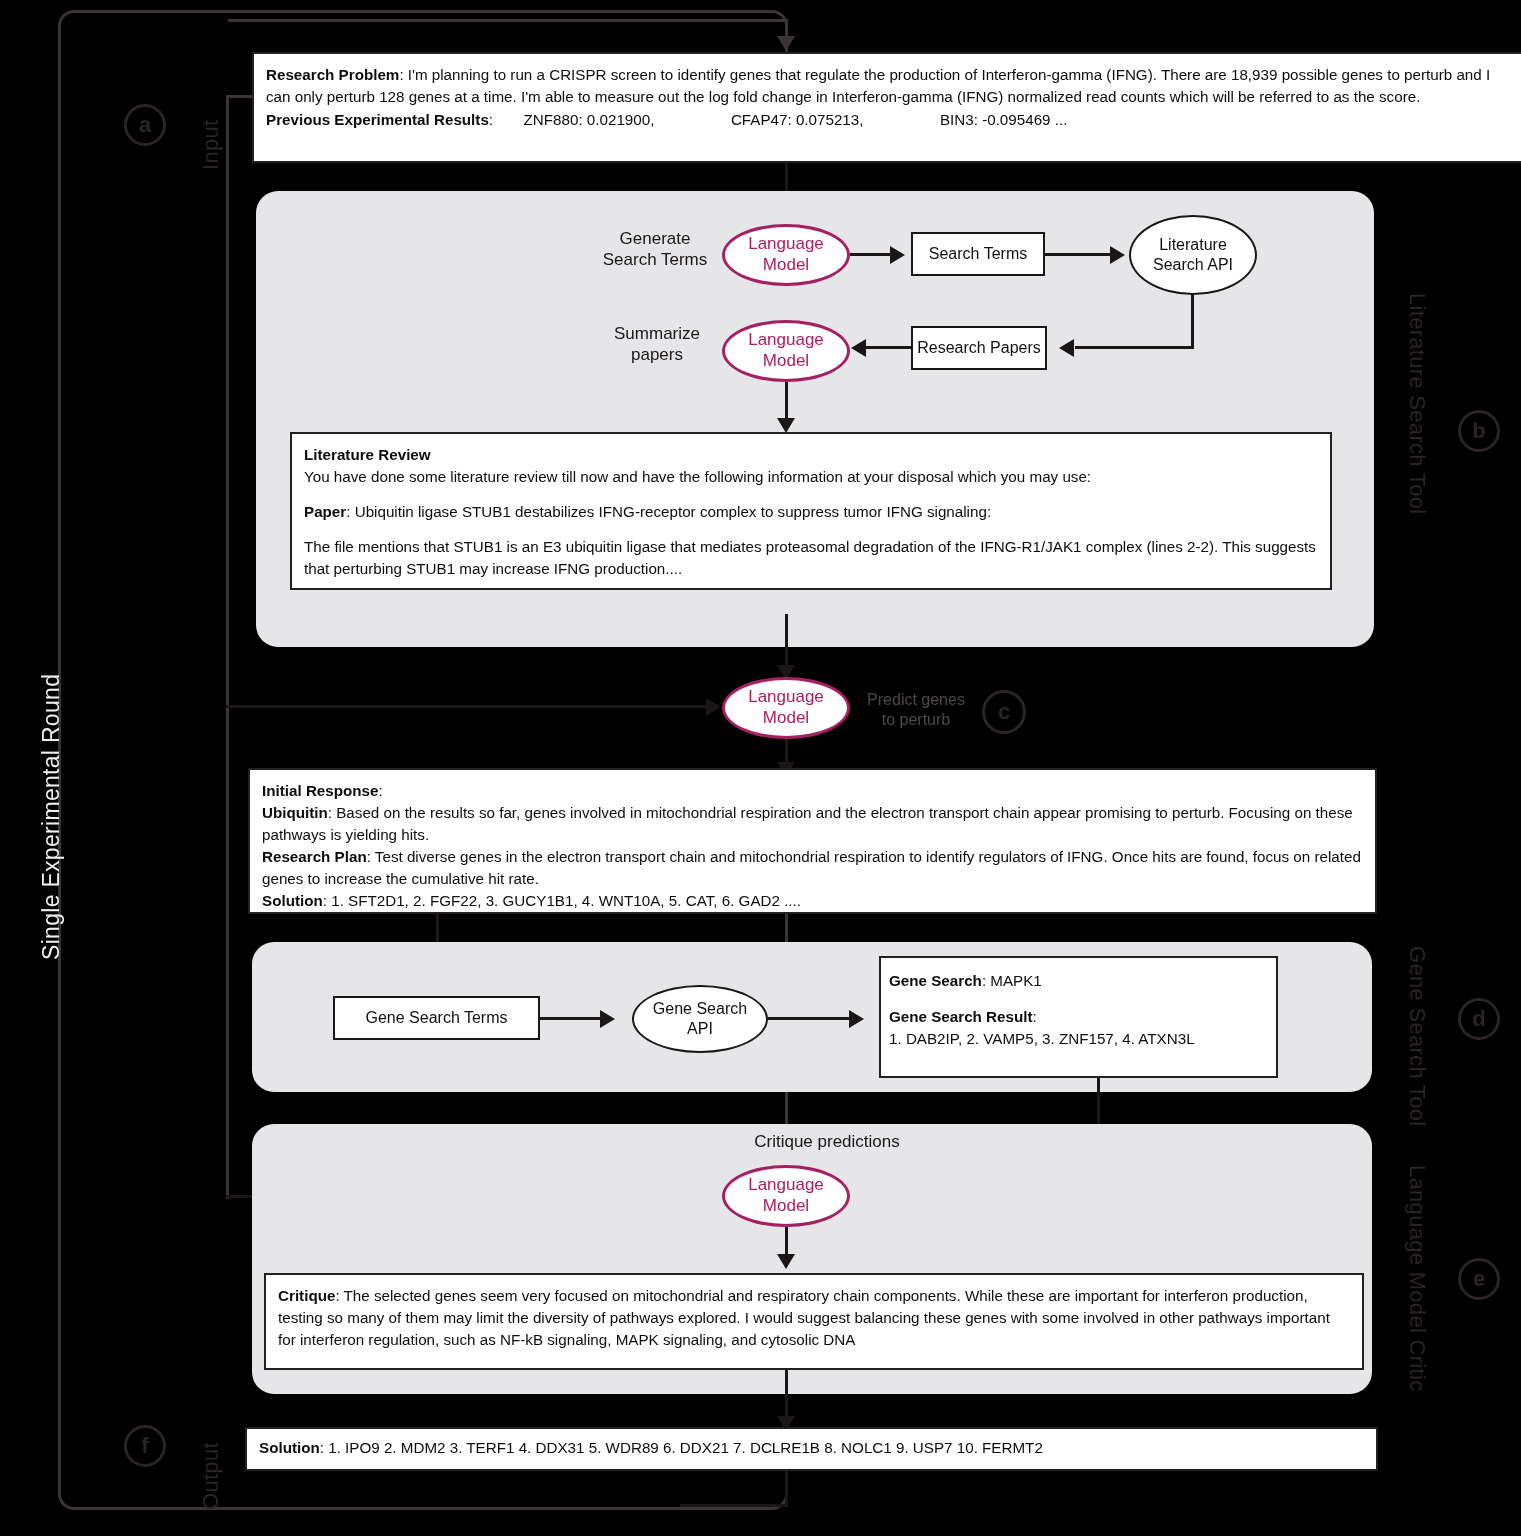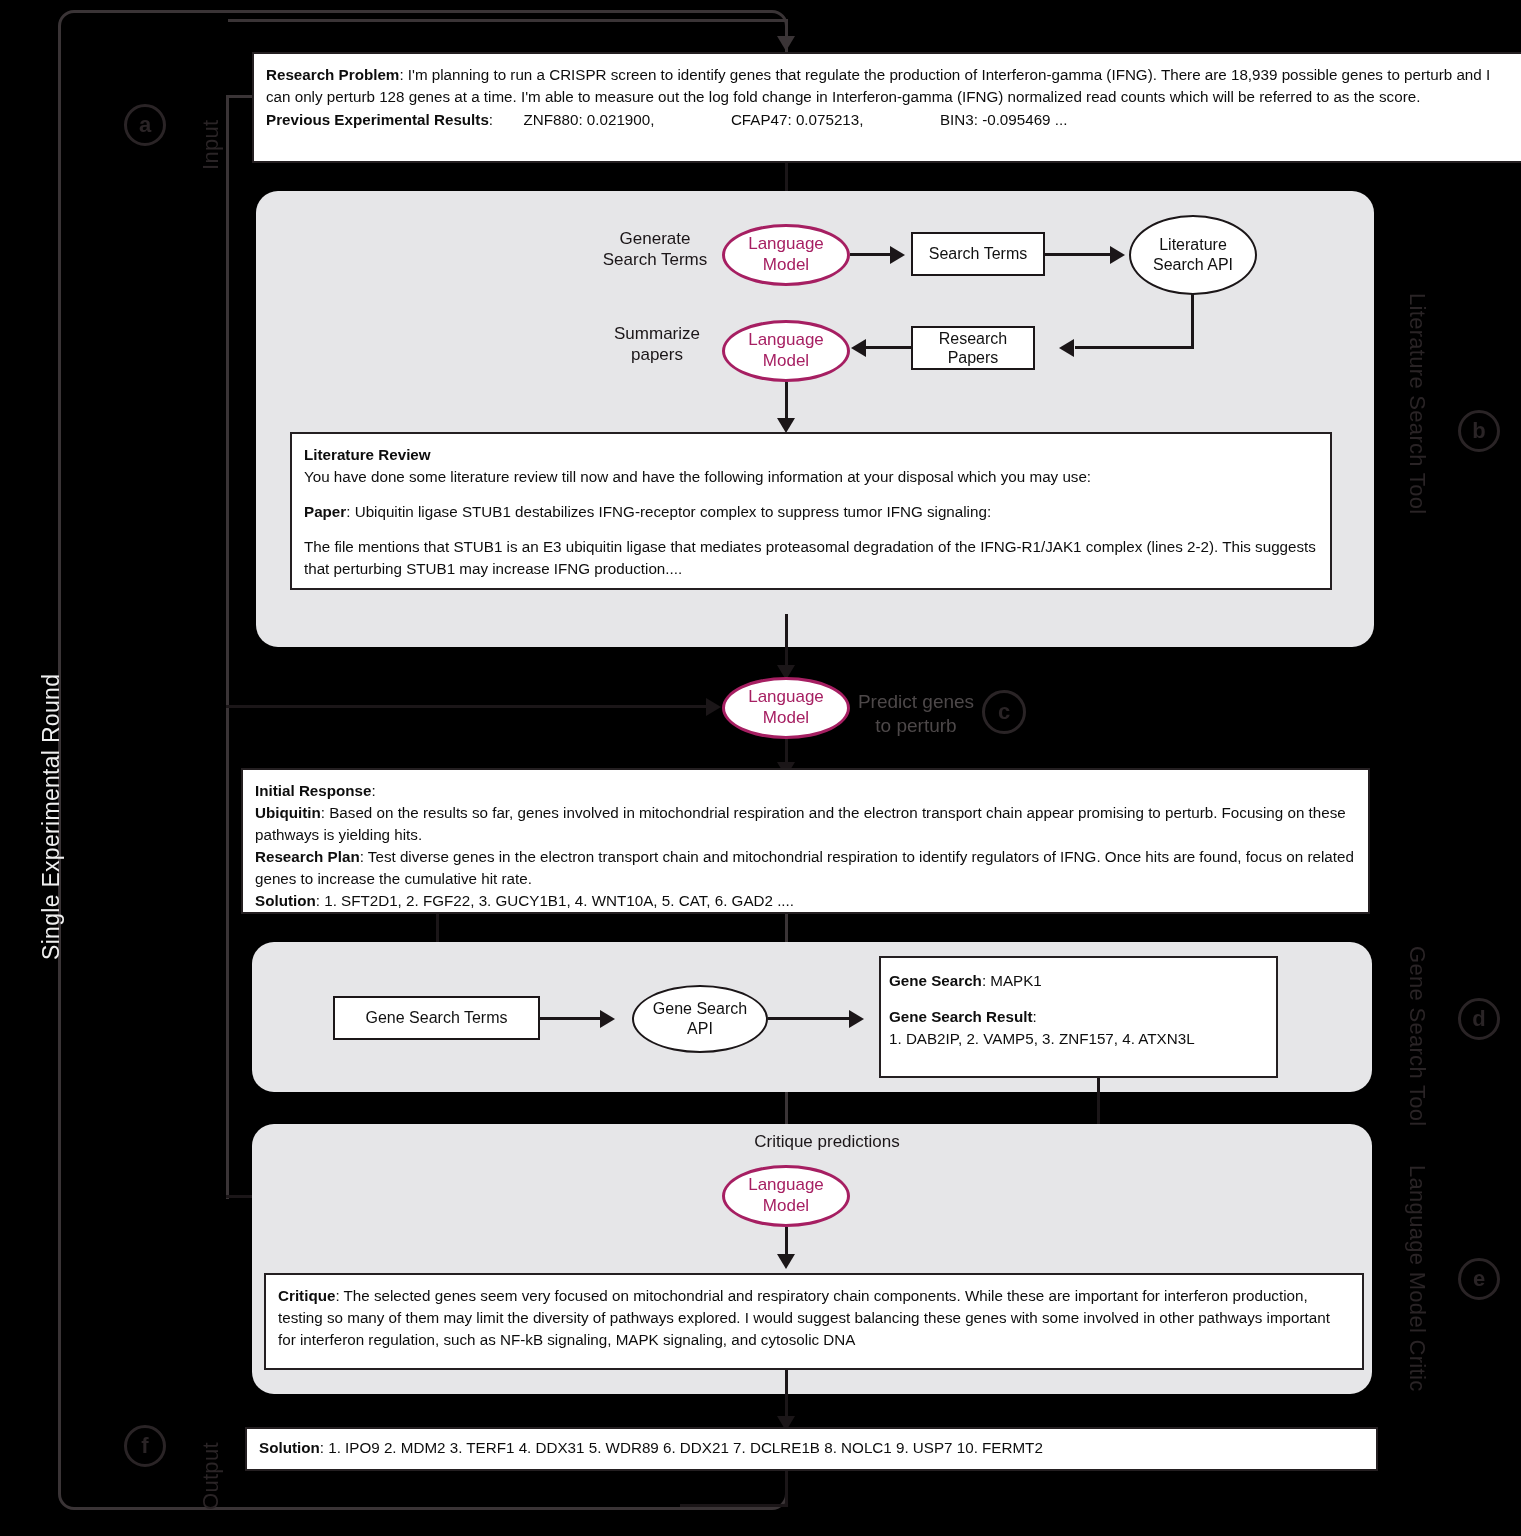--- a/index.html
+++ b/index.html
@@ -144,21 +144,21 @@
   <div class="abs ell" style="left:1129px;top:215px;width:128px;height:80px;">
     <div>
         <div>Literature</div>
         <div>Search API</div>
       </div>
   </div>
 
   <div class="abs ln" style="left:1191px;top:293px;width:3px;height:56px;"></div>
   <div class="abs ln" style="left:1075px;top:346px;width:119px;height:3px;"></div>
   <div class="abs arrowhead ah-left" style="left:1059px;top:339px;"></div>
-  <div class="abs rect" style="left:911px;top:326px;width:124px;height:44px;">Research Papers</div>
+  <div class="abs rect" style="left:911px;top:326px;width:136px;height:44px;">Research Papers</div>
 
   <div class="abs ln" style="left:866px;top:346px;width:46px;height:3px;"></div>
   <div class="abs arrowhead ah-left" style="left:851px;top:339px;"></div>
 
   <div class="abs glabel" style="left:596px;top:323px;width:122px;">
     <div>Summarize</div>
       <div>papers</div>
   </div>
   <div class="abs ell lm" style="left:722px;top:320px;width:128px;height:62px;">
     <div>
@@ -181,30 +181,30 @@
 
   <div class="abs ln" style="left:785px;top:614px;width:3px;height:58px;"></div>
   <div class="abs arrowhead ah-down" style="left:777px;top:665px;"></div>
 
   <div class="abs ell lm" style="left:722px;top:677px;width:128px;height:62px;">
     <div>
         <div>Language</div>
         <div>Model</div>
       </div>
   </div>
-  <div class="abs glabel grey" style="left:856px;top:690px;width:120px;font-size:19px;">
+  <div class="abs glabel grey" style="left:856px;top:690px;width:120px;font-size:16px;">
     <div>Predict genes</div>
       <div>to perturb</div>
   </div>
   <div class="abs badge" style="left:982px;top:690px;width:44px;height:44px;">c</div>
 
   <div class="abs ln" style="left:785px;top:739px;width:3px;height:30px;"></div>
   <div class="abs arrowhead ah-down" style="left:777px;top:762px;"></div>
 
-  <div class="abs panel" style="left:241px;top:768px;width:1129px;height:146px;">
+  <div class="abs panel" style="left:248px;top:768px;width:1129px;height:146px;">
     <div><b>Initial Response</b><span>:</span></div>
     <div><b>Ubiquitin</b><span>: Based on the results so far, genes involved in mitochondrial respiration and the electron transport chain appear promising to perturb. Focusing on these pathways is yielding hits.</span></div>
     <div><b>Research Plan</b><span>: Test diverse genes in the electron transport chain and mitochondrial respiration to identify regulators of IFNG. Once hits are found, focus on related genes to increase the cumulative hit rate.</span></div>
     <div><b>Solution</b><span>: 1. SFT2D1, 2. FGF22, 3. GUCY1B1, 4. WNT10A, 5. CAT, 6. GAD2 ....</span></div>
   </div>
 
   <div class="abs ln" style="left:436px;top:914px;width:3px;height:67px;"></div>
   <div class="abs arrowhead ah-down" style="left:428px;top:978px;"></div>
 
   <div class="abs group" style="left:252px;top:942px;width:1120px;height:150px;"></div>

